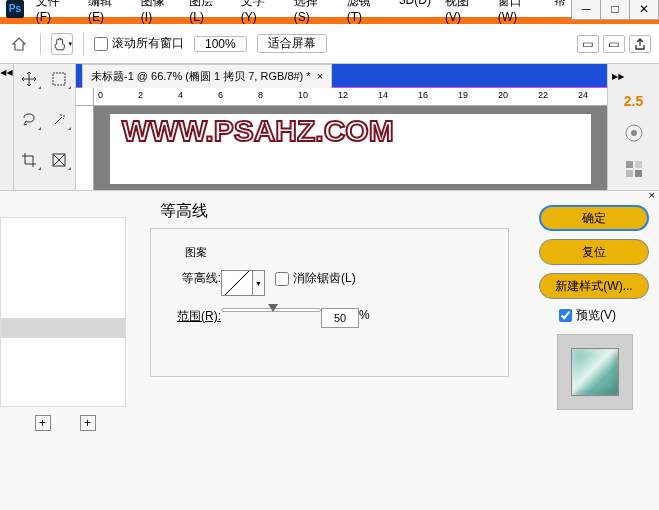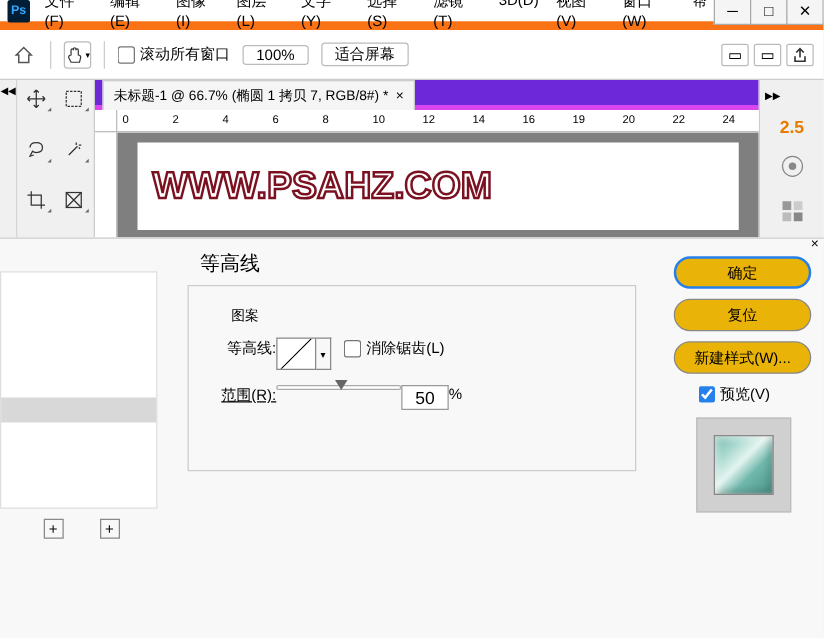--- a/index.html
+++ b/index.html
@@ -24,29 +24,29 @@
 .opt-right { margin-left: auto; display: flex; gap: 4px; align-items: center; }
 .opt-small { width: 22px; height: 18px; border: 1px solid #bbb; border-radius: 2px; display: flex; align-items: center; justify-content: center; background: #fff; }
 
 
 .main-area { display: flex; height: 126px; background: #fff; }
 .tool-collapse { width: 14px; background: #f0f0f0; border-right: 1px solid #ccc; display: flex; align-items: flex-start; justify-content: center; padding-top: 4px; }
 .toolbox { width: 62px; background: #f0f0f0; border-right: 1px solid #ccc; display: flex; flex-wrap: wrap; padding: 4px 2px; gap: 4px; }
 .tool { width: 26px; height: 22px; display: flex; align-items: center; justify-content: center; border-radius: 2px; position: relative; }
 .tool-corner { position: absolute; right: 1px; bottom: 1px; width: 0; height: 0; border-left: 3px solid transparent; border-bottom: 3px solid #666; }
 .doc-area { flex: 1; display: flex; flex-direction: column; }
-.doc-tab-bar { height: 24px; background: #6d28d9; display: flex; align-items: flex-start; padding-left: 6px; border-bottom: 4px solid #d946ef; }
+.doc-tab-bar { height: 24px; background: #1d4ed8; display: flex; align-items: center; padding-left: 6px; border-bottom: 1px solid #d946ef; }
 .doc-tab { background: #f5f5f5; padding: 4px 8px; border: 1px solid #ccc; border-bottom: none; font-size: 11px; display: flex; align-items: center; gap: 6px; }
 .ruler-corner { width: 18px; height: 18px; background: #fff; border-right: 1px solid #aaa; border-bottom: 1px solid #aaa; }
 .ruler-top { height: 18px; background: #fff; border-bottom: 1px solid #aaa; flex: 1; position: relative; font-size: 9px; overflow: hidden; }
 .ruler-num { position: absolute; top: 2px; }
 .canvas-wrap { display: flex; flex: 1; }
 .ruler-left { width: 18px; background: #fff; border-right: 1px solid #aaa; }
 .canvas-area { flex: 1; background: #7f7f7f; padding: 8px 16px 0; overflow: hidden; }
-.canvas { background: #fff; height: 70px; display: flex; align-items: center; padding-left: 12px; }
+.canvas { background: #fff; height: 70px; display: flex; align-items: flex-start; padding-left: 12px; }
 .watermark { font-family: Arial, sans-serif; font-size: 30px; font-weight: 900; color: #fff; -webkit-text-stroke: 2px #7a1020; letter-spacing: 0px; }
 .right-panel { width: 52px; background: #f0f0f0; border-left: 1px solid #ccc; display: flex; flex-direction: column; align-items: center; padding-top: 8px; gap: 12px; }
 .rp-value { color: #e87b00; font-weight: bold; font-size: 14px; }
 .rp-icon { width: 24px; height: 24px; display: flex; align-items: center; justify-content: center; }
 
 
 .dialog { position: absolute; top: 190px; left: 0; width: 659px; height: 320px; background: #f8f8f8; border-top: 1px solid #ccc; }
 .dialog-close { position: absolute; right: 4px; top: -2px; font-size: 11px; }
 .dialog-body { display: flex; height: 100%; padding-top: 6px; }
 .dlg-left { width: 130px; border-right: none; }
@@ -57,21 +57,21 @@
 .dlg-mid { flex: 1; padding: 4px 20px; }
 .fieldset { border: 1px solid #ccc; padding: 16px 20px 36px; margin-top: 6px; position: relative; }
 .legend-sub { font-size: 11px; margin-bottom: 10px; margin-left: 14px; }
 .form-row { display: flex; align-items: flex-start; gap: 0; margin-bottom: 12px; }
 .form-label { width: 50px; text-align: right; font-size: 12px; text-decoration: underline; }
 .form-label-n { width: 50px; text-align: right; font-size: 12px; }
 .contour-swatch { width: 32px; height: 26px; border: 1px solid #888; background: linear-gradient(135deg, #fff 0%, #fff 48%, #000 50%, #fff 52%, #fff 100%); position: relative; }
 .contour-caret { width: 12px; height: 26px; border: 1px solid #888; border-left: none; display: flex; align-items: center; justify-content: center; font-size: 8px; }
 .slider-track { width: 100px; height: 4px; background: #fff; border: 1px solid #aaa; position: relative; border-radius: 2px; }
 .slider-thumb { position: absolute; top: -5px; left: 46px; width: 0; height: 0; border-left: 5px solid transparent; border-right: 5px solid transparent; border-top: 8px solid #666; }
-.num-input { width: 38px; height: 20px; border: 1px solid #999; text-align: center; font-size: 14px; }
+.num-input { width: 38px; height: 20px; border: 1px solid #999; text-align: center; font-size: 11px; }
 .dlg-right { width: 130px; padding: 8px 10px 0; }
 .dlg-btn { width: 110px; height: 26px; border: 1px solid #888; border-radius: 13px; background: #eab308; margin-bottom: 8px; font-size: 12px; cursor: pointer; display: flex; align-items: center; justify-content: center; }
 .dlg-btn.primary { border: 2px solid #2680eb; }
 .preview-row { display: flex; align-items: center; gap: 4px; margin: 6px 0 10px 20px; }
 .preview-row input { accent-color: #2680eb; }
 .preview-swatch { width: 76px; height: 76px; background: #d0d0d0; display: flex; align-items: center; justify-content: center; margin-left: 18px; border: 1px solid #bbb; }
 .preview-inner { width: 48px; height: 48px; background: linear-gradient(135deg, #6fb8ab 0%, #a9d9cf 25%, #e4f4f0 45%, #6fb8ab 65%, #4a9286 100%); border: 1px solid #888; box-shadow: inset 2px 2px 6px rgba(255,255,255,0.6), inset -2px -2px 6px rgba(0,0,0,0.2); }
 </style>
 </head>
 <body>

